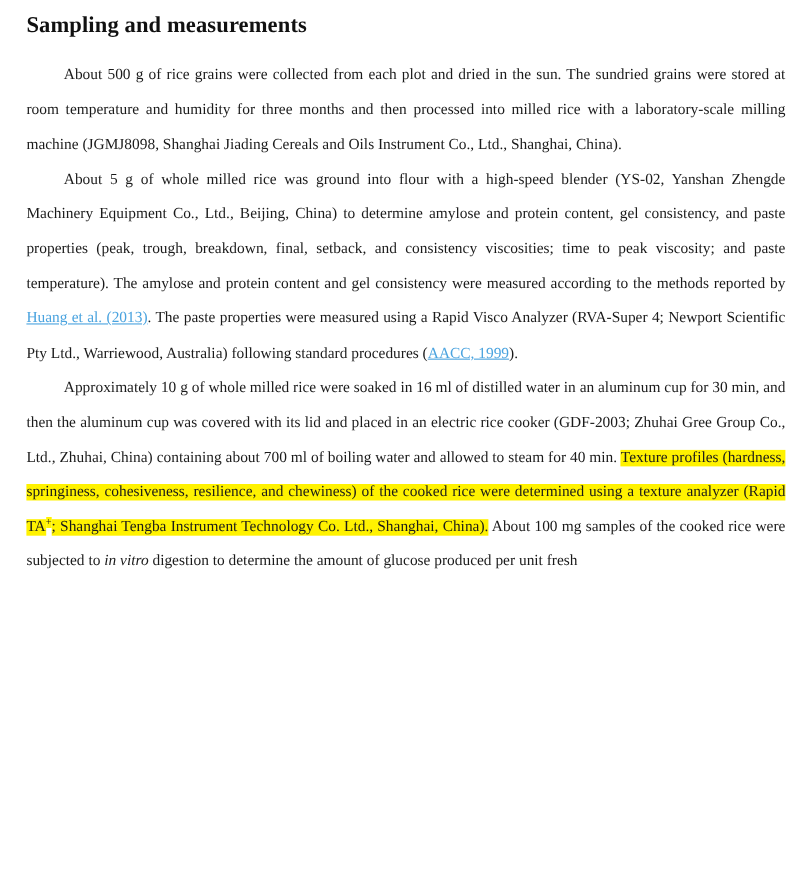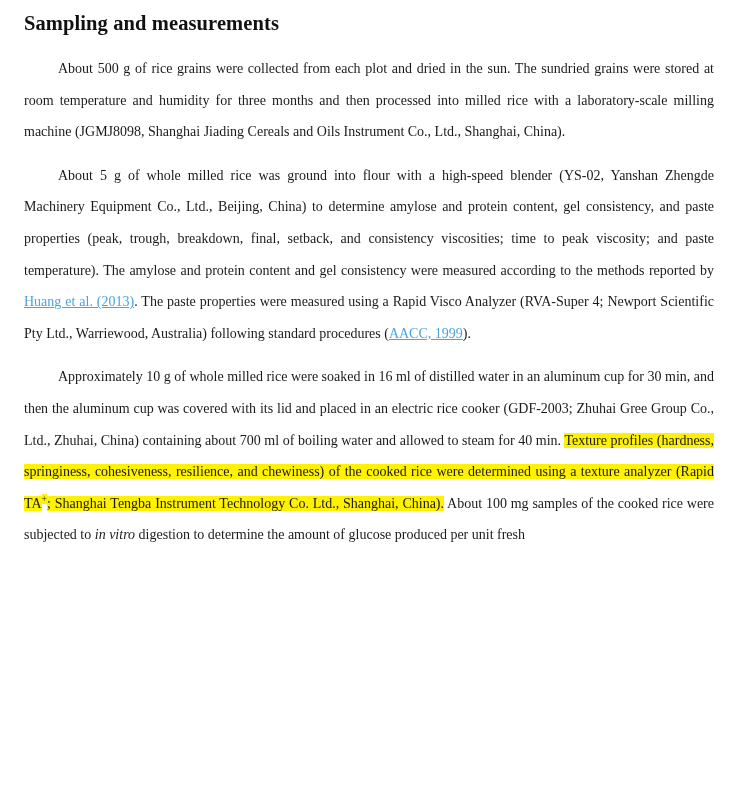--- a/index.html
+++ b/index.html
@@ -33,21 +33,21 @@
     font-size: 14px;
     line-height: 31.6px;
     margin: 0;
     text-align: justify;
     text-justify: inter-word;
     text-indent: 34px;
     color: #1a1a1a;
     hyphens: manual;
   }
   p.body-para + p.body-para {
-    margin-top: 12px;
+    margin-top: 0px;
   }
   .cite {
     color: #4aa3df;
   }
   .hl {
     background: #fff200;
     box-decoration-break: clone;
     -webkit-box-decoration-break: clone;
   }
   .italic {

